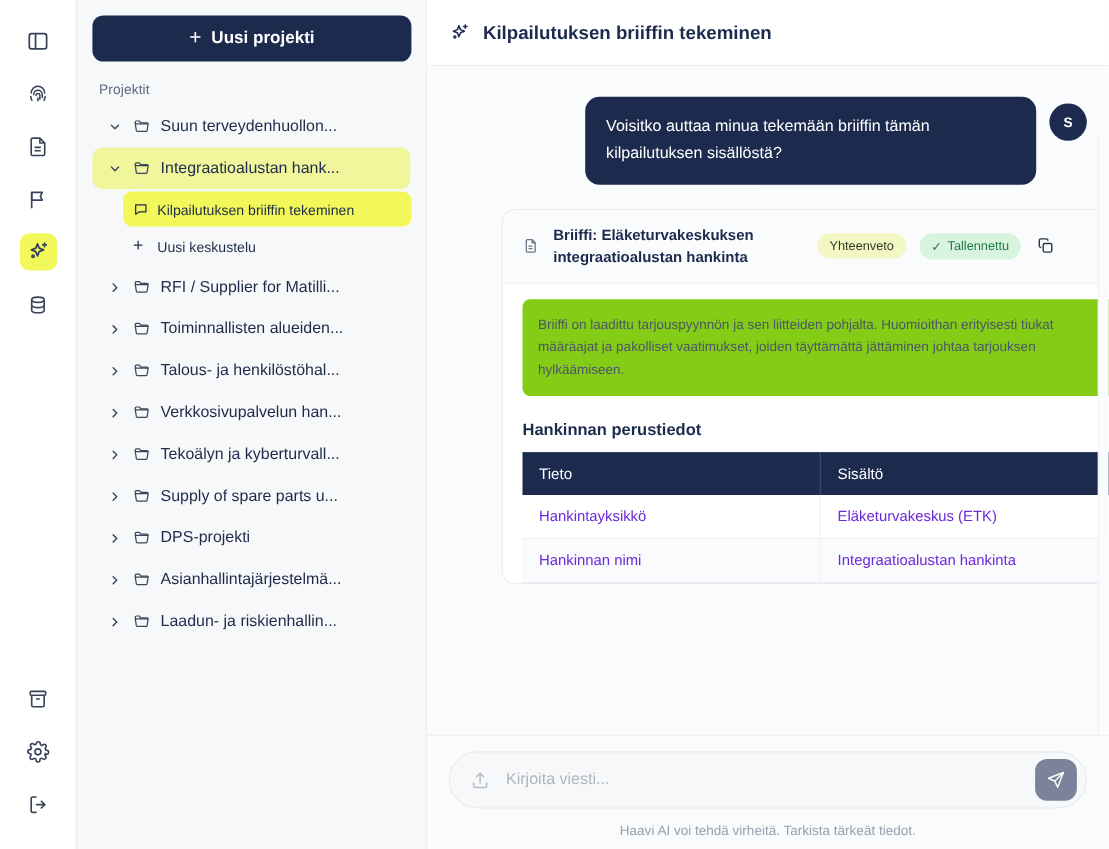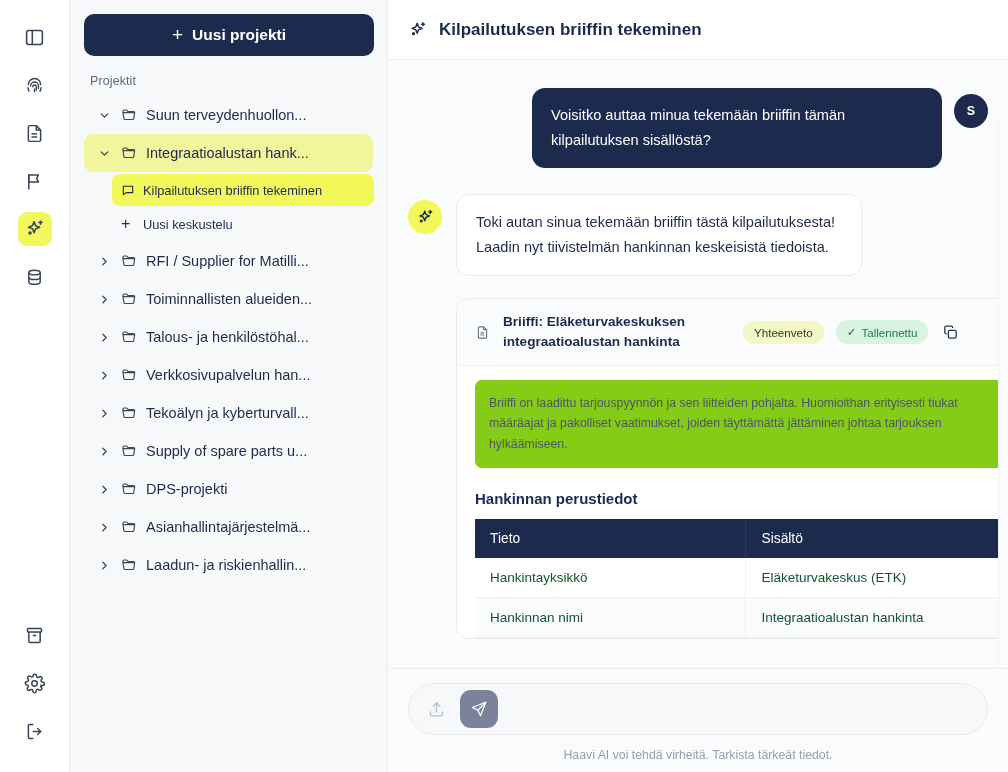--- a/index.html
+++ b/index.html
@@ -167,21 +167,21 @@
   }
   .art-h3 { font-size: 15px; font-weight: 700; color: #1c2a4e; margin: 22px 0 12px 0; }
   table.brief { width: 100%; border-collapse: collapse; font-size: 13.5px; }
   table.brief th {
     background: #1c2a4e; color: #fff; text-align: left;
     padding: 12px 15px; font-weight: 400; font-size: 13.8px;
   }
   table.brief th:first-child { width: 49%; border-right: 1px solid #2b3a60; }
   table.brief td {
     padding: 12px 15px; border-bottom: 1px solid #eceff3;
-    border-right: 1px solid #eceff3; color: #14532d;
+    border-right: 1px solid #eceff3; color: #6d28d9;
   }
   table.brief td:last-child { border-right: none; }
   table.brief tr.alt td { background: #fafbfc; }
 
   
   .composer-wrap {
     flex: 0 0 auto; background: #fafbfc; padding: 14px 20px 10px 20px;
     border-top: 1px solid #eef1f4;
   }
   .composer {
@@ -473,30 +473,20 @@
     </div>
 
     <div class="conv">
       <div class="conv-inner">
 
         <div class="user-row">
           <div class="user-bubble">Voisitko auttaa minua tekemään briiffin tämän kilpailutuksen sisällöstä?</div>
           <div class="avatar">S</div>
         </div>
 
-        <div class="asst-row">
-          <div class="asst-av">
-            <svg width="19" height="19" viewBox="0 0 24 24" fill="none" stroke="currentColor" stroke-width="1.8" stroke-linejoin="round" stroke-linecap="round">
-              <path d="M11 4l1.7 4.3L17 10l-4.3 1.7L11 16l-1.7-4.3L5 10l4.3-1.7z"></path>
-              <path d="M18 3.2v3.6M16.2 5h3.6"></path>
-              <circle cx="6.6" cy="16.4" r="1.1"></circle>
-            </svg>
-          </div>
-          <div class="asst-bubble">Toki autan sinua tekemään briiffin tästä kilpailutuksesta! Laadin nyt tiivistelmän hankinnan keskeisistä tiedoista.</div>
-        </div>
 
         <div class="artifact">
           <div class="art-head">
             <span class="art-doc-ic">
               <svg width="15" height="15" viewBox="0 0 24 24" fill="none" stroke="currentColor" stroke-width="1.9" stroke-linejoin="round">
                   <path d="M14 3H7a1.5 1.5 0 0 0-1.5 1.5v15A1.5 1.5 0 0 0 7 21h10a1.5 1.5 0 0 0 1.5-1.5V7.5z"></path>
                   <path d="M14 3v4.5h4.5"></path>
                   <line x1="8.8" y1="12.5" x2="14.5" y2="12.5"></line>
                   <line x1="8.8" y1="16" x2="14.5" y2="16"></line>
                 </svg>
@@ -545,20 +535,21 @@
 
     <div class="composer-wrap">
       <div class="composer">
         <span class="upload-ic">
           <svg width="19" height="19" viewBox="0 0 24 24" fill="none" stroke="currentColor" stroke-width="1.7" stroke-linecap="round" stroke-linejoin="round">
               <path d="M12 15V4"></path>
               <path d="M8 7.8L12 3.8l4 4"></path>
               <path d="M4.5 15v3a2 2 0 0 0 2 2h11a2 2 0 0 0 2-2v-3"></path>
             </svg>
         </span>
+        <input class="msg-input" type="text" placeholder="Kirjoita viesti..." style="">
         <button class="send-btn">
           <svg width="18" height="18" viewBox="0 0 24 24" fill="none" stroke="currentColor" stroke-width="1.7" stroke-linejoin="round">
               <path d="M21 3L10.5 13.5"></path>
               <path d="M21 3l-7 18-3.5-7.5L3 10z"></path>
             </svg>
         </button>
       </div>
       <div class="disclaimer">Haavi AI voi tehdä virheitä. Tarkista tärkeät tiedot.</div>
     </div>
 

